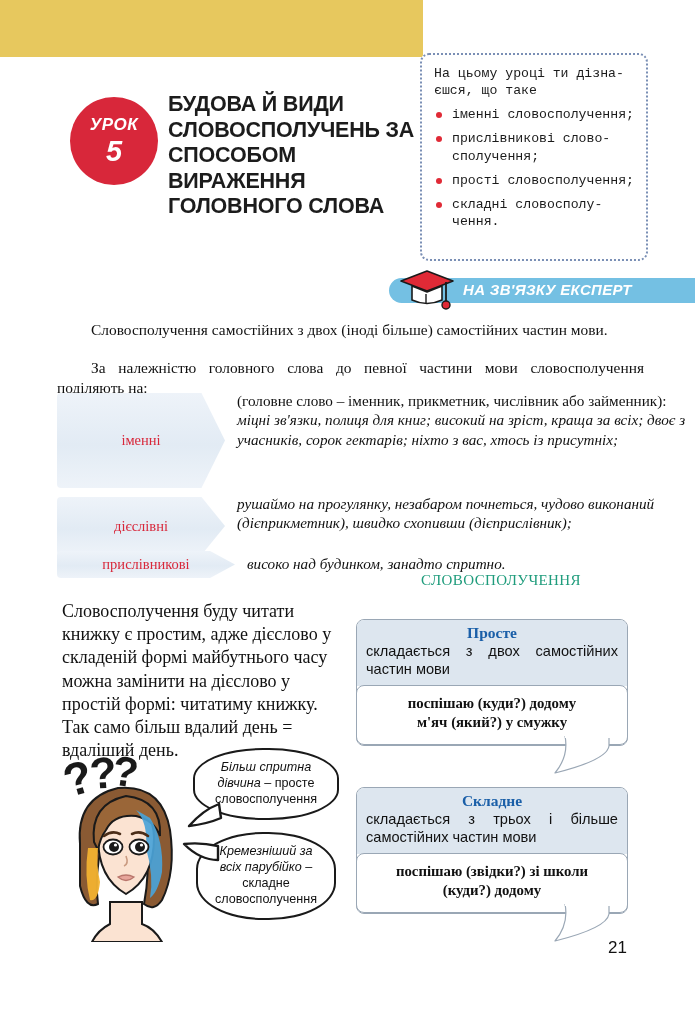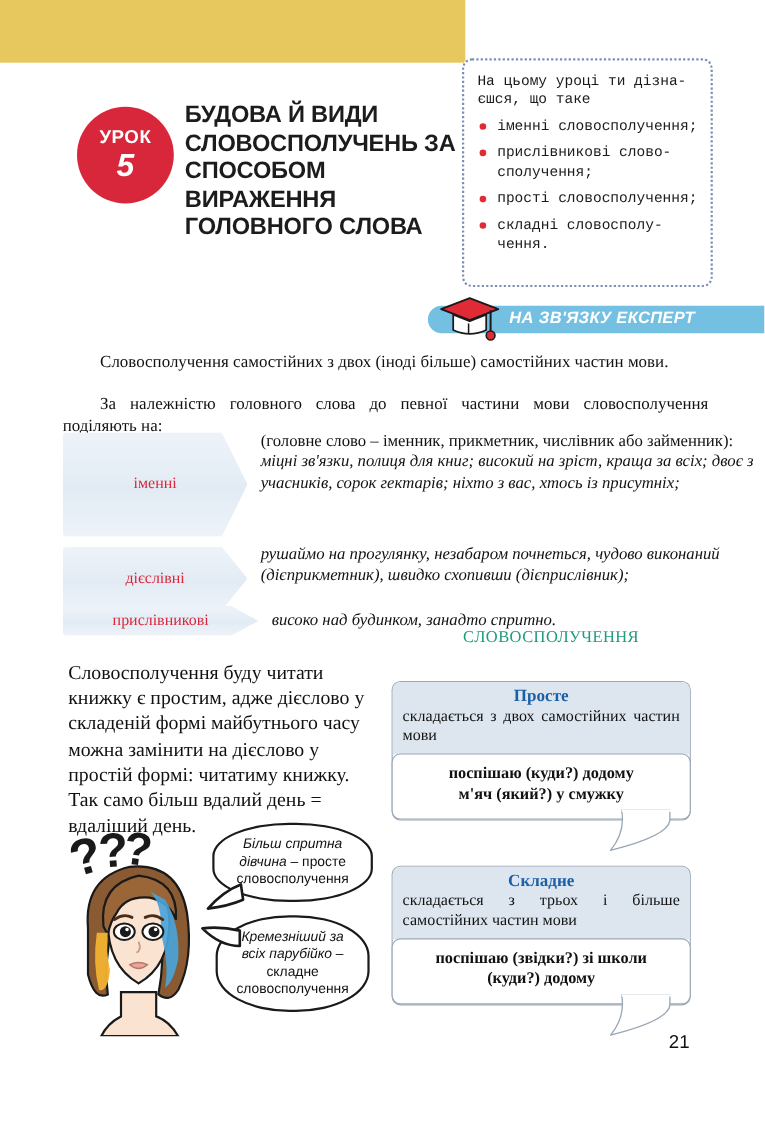--- a/index.html
+++ b/index.html
@@ -23,21 +23,21 @@
   
   .lesson-badge {
     position: absolute; left: 70px; top: 97px;
     width: 88px; height: 88px;
     background: #d8273a; border-radius: 50%;
     display: flex; flex-direction: column;
     align-items: center; justify-content: center;
     color: #fff;
     font-family: "Liberation Sans", sans-serif;
   }
-  .lesson-badge .lw { font-size: 17px; font-weight: 700; letter-spacing: .5px; line-height: 1; }
+  .lesson-badge .lw { font-size: 17px; font-style: italic; font-weight: 700; letter-spacing: .5px; line-height: 1; }
   .lesson-badge .ln { font-size: 29px; font-style: italic; font-weight: 700; line-height: 1; margin-top: 4px; }
 
   
   .lesson-title {
     position: absolute; left: 168px; top: 92px;
     width: 262px;
     font-family: "Liberation Sans", sans-serif;
     font-size: 21.5px; font-weight: 700;
     line-height: 1.19; color: #1c1c1c;
     letter-spacing: -0.2px;
@@ -147,21 +147,21 @@
     border-radius: 7px 7px 0 0;
     padding: 4px 9px 7px 9px;
   }
   .def-card .head .t {
     text-align: center; color: #1a5fa8; font-weight: 700;
     font-size: 15.5px; font-family: "Liberation Serif", serif;
     margin-bottom: 1px;
   }
   .def-card .head .d {
     font-size: 14.6px; line-height: 1.22; color: #111;
-    font-family: Liberation Serif, serif; text-align: justify;
+    font-family: Liberation Sans, sans-serif; text-align: justify;
   }
   .def-card .ex {
     position: relative;
     border: 1px solid #9aa7b5;
     border-radius: 8px;
     background: #fff;
     margin: -1px -1px 0 -1px;
     padding: 8px 8px 12px 8px;
     text-align: center;
     font-size: 14.8px; line-height: 1.3; color: #111;

